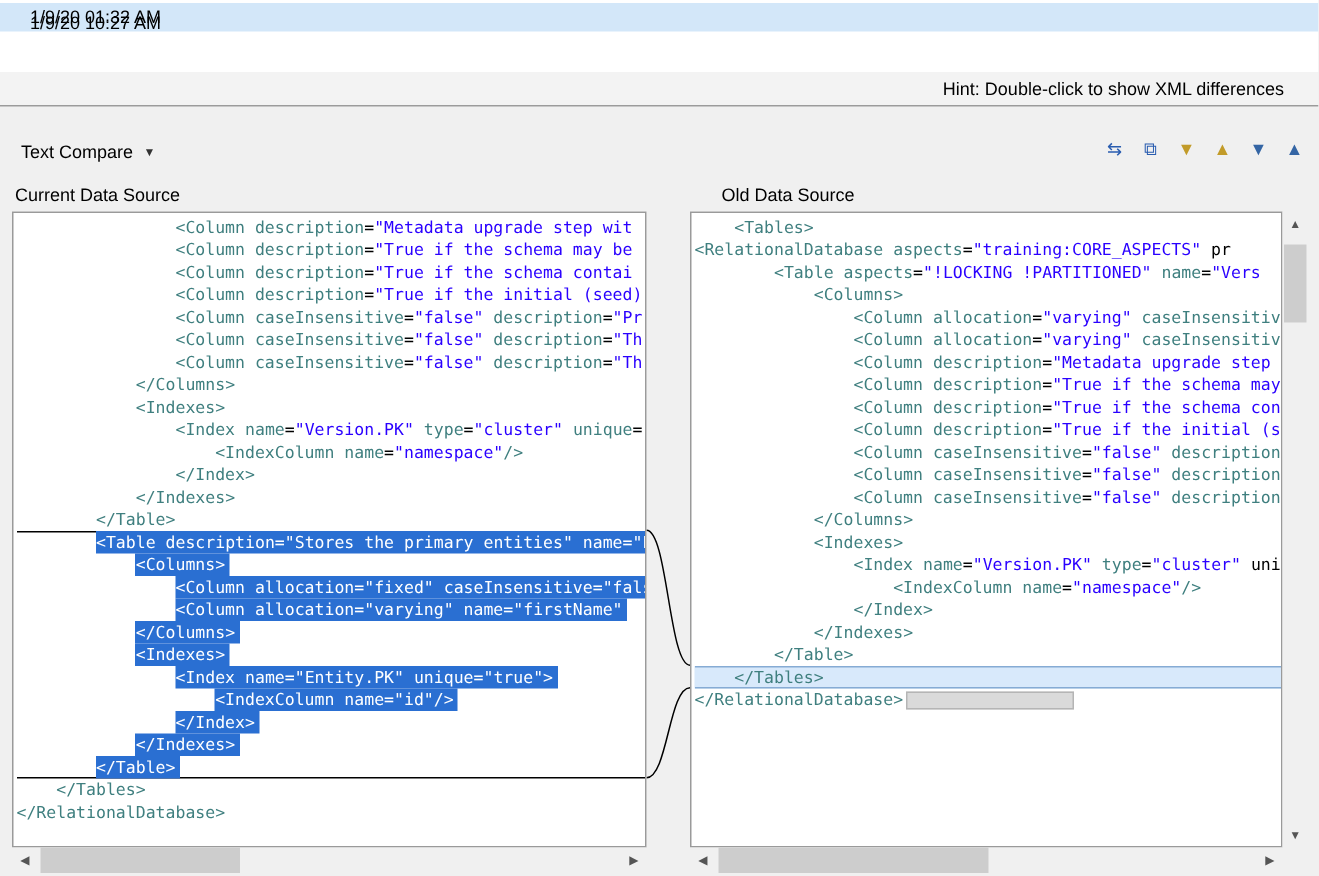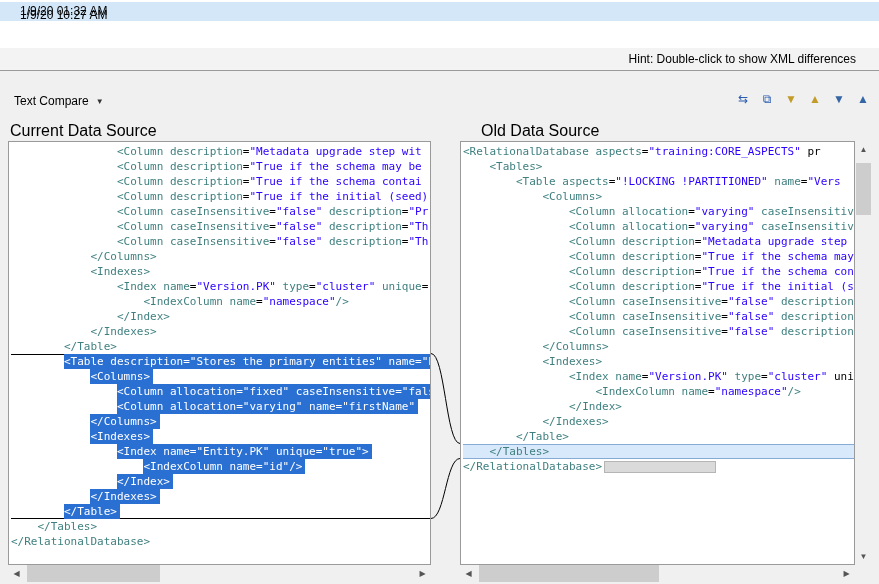--- a/index.html
+++ b/index.html
@@ -18,21 +18,21 @@
     background:#f3f3f3; border-bottom:1px solid #9b9b9b;
     text-align:right; font-size:12px; line-height:22px; padding-right:23px;
   }
   
   .compare { position:absolute; left:0; top:72px; width:879px; height:512px; background:#f0f0f0; }
   .toolbar { position:absolute; left:0; top:16px; width:100%; height:26px; }
   .mode-btn { position:absolute; left:10px; top:3px; height:20px; display:flex; align-items:center; gap:7px; font-size:12px; padding:0 4px; }
   .caret { font-size:8px; color:#333; }
   .toolbar-icons { position:absolute; right:6px; top:1px; display:flex; gap:4px; }
   .tool-icon { width:20px; height:20px; display:flex; align-items:center; justify-content:center; font-size:12px; }
-  .pane-headers { position:absolute; left:0; top:48px; width:100%; height:21px; font-size:16px; line-height:21px; }
+  .pane-headers { position:absolute; left:0; top:48px; width:100%; height:21px; font-size:12px; line-height:21px; }
   .pane-title-left  { position:absolute; left:10px; }
   .pane-title-right { position:absolute; left:481px; }
   
   .panes { position:absolute; left:0; top:69px; width:100%; height:424px; }
   .pane { position:absolute; top:0; height:424px; background:#fff; border:1px solid #9a9a9a; overflow:hidden; padding:2px 0 0 2px; }
   .pane-left  { left:8px;  width:423px; }
   .pane-right { left:460px; width:395px; }
   .gutter { position:absolute; left:431px; top:0; width:29px; height:424px; }
   .code-line { height:15px; font-family:"DejaVu Sans Mono",monospace; font-size:11px; line-height:15px; white-space:pre; color:#000; }
   .xt { color:#3f7f7f; }
@@ -133,22 +133,22 @@
         </div>
 
       <div class="gutter">
         <svg width="29" height="424">
           <path d="M0,212.5 C14,212.5 15,302.5 29,302.5" stroke="#000" stroke-width="1" fill="none"></path>
           <path d="M0,377.5 C14,377.5 15,317.5 29,317.5" stroke="#000" stroke-width="1" fill="none"></path>
         </svg>
       </div>
 
       <div class="pane pane-right" id="pane-right">
+          <div class="code-line">    <span class="lt"><span class="xt">&lt;Tables</span><span class="xt">&gt;</span></span></div>
           <div class="code-line"><span class="lt"><span class="xt">&lt;RelationalDatabase</span> <span class="xa">aspects</span>=<span class="xs">"training:CORE_ASPECTS"</span> pr</span></div>
-          <div class="code-line">    <span class="lt"><span class="xt">&lt;Tables</span><span class="xt">&gt;</span></span></div>
           <div class="code-line">        <span class="lt"><span class="xt">&lt;Table</span> <span class="xa">aspects</span>=<span class="xs">"!LOCKING !PARTITIONED"</span> <span class="xa">name</span>=<span class="xs">"Vers</span></span></div>
           <div class="code-line">            <span class="lt"><span class="xt">&lt;Columns</span><span class="xt">&gt;</span></span></div>
           <div class="code-line">                <span class="lt"><span class="xt">&lt;Column</span> <span class="xa">allocation</span>=<span class="xs">"varying"</span> <span class="xa">caseInsensitive</span>=</span></div>
           <div class="code-line">                <span class="lt"><span class="xt">&lt;Column</span> <span class="xa">allocation</span>=<span class="xs">"varying"</span> <span class="xa">caseInsensitive</span>=</span></div>
           <div class="code-line">                <span class="lt"><span class="xt">&lt;Column</span> <span class="xa">description</span>=<span class="xs">"Metadata upgrade step</span></span></div>
           <div class="code-line">                <span class="lt"><span class="xt">&lt;Column</span> <span class="xa">description</span>=<span class="xs">"True if the schema may</span></span></div>
           <div class="code-line">                <span class="lt"><span class="xt">&lt;Column</span> <span class="xa">description</span>=<span class="xs">"True if the schema con</span></span></div>
           <div class="code-line">                <span class="lt"><span class="xt">&lt;Column</span> <span class="xa">description</span>=<span class="xs">"True if the initial (s</span></span></div>
           <div class="code-line">                <span class="lt"><span class="xt">&lt;Column</span> <span class="xa">caseInsensitive</span>=<span class="xs">"false"</span> <span class="xa">description</span>=</span></div>
           <div class="code-line">                <span class="lt"><span class="xt">&lt;Column</span> <span class="xa">caseInsensitive</span>=<span class="xs">"false"</span> <span class="xa">description</span>=</span></div>

